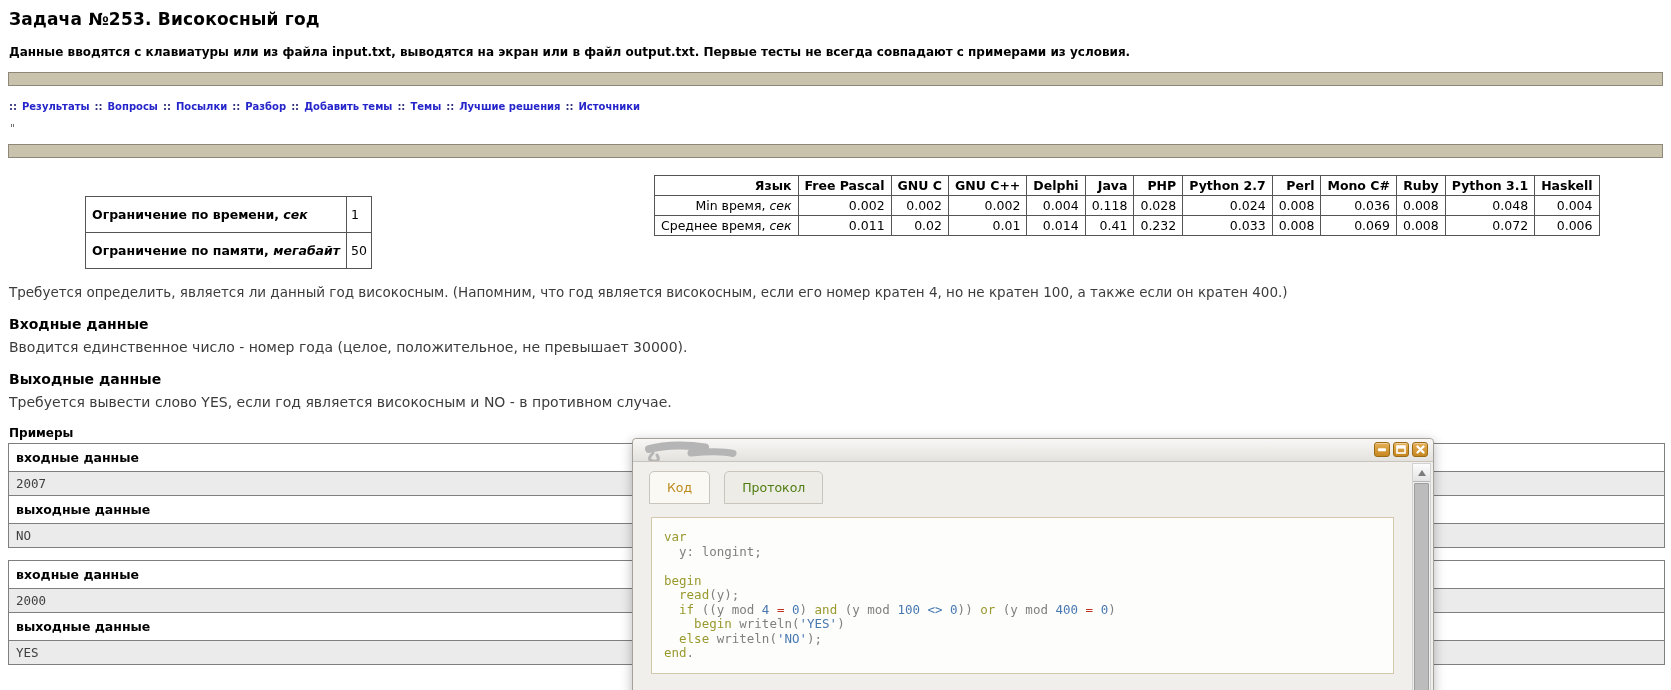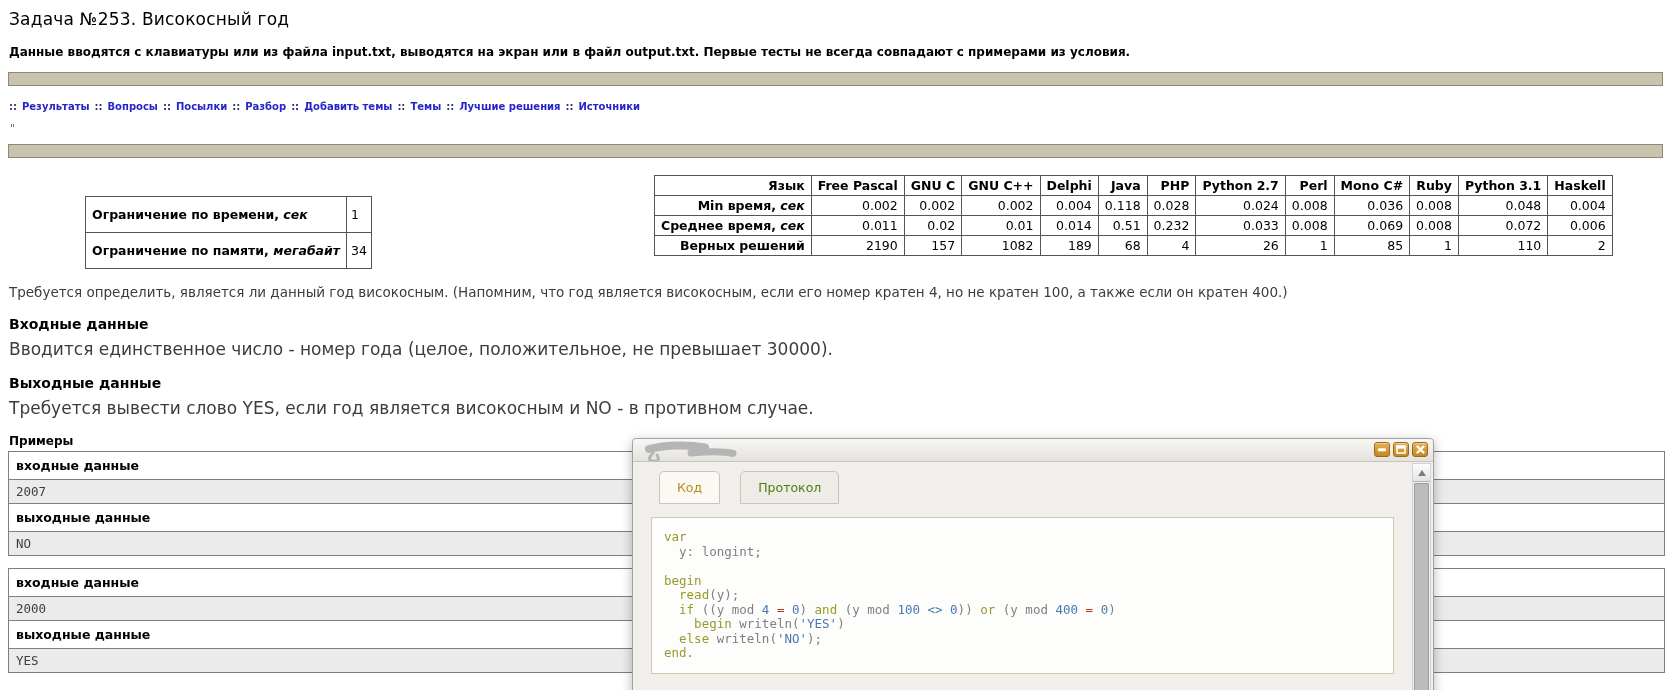--- a/index.html
+++ b/index.html
@@ -2,65 +2,65 @@
 <html><head>
 <meta charset="utf-8">
 <style>
   html,body{margin:0;padding:0}
   body{
     width:1671px;height:690px;overflow:hidden;position:relative;
     background:#fff;color:#000;
     font-family:"DejaVu Sans","Liberation Sans",sans-serif;
   }
   
-  .page-title{font-size:17px;font-weight:normal;margin:9px 0 0 9px;letter-spacing:.2px}
+  .page-title{font-size:17px;font-weight:bold;margin:9px 0 0 9px;letter-spacing:.2px}
   .subtitle{font-size:12px;font-weight:bold;margin:16px 0 0 9px}
   .hbar{height:12px;background:#c9c2ad;border:1px solid #8d8878;margin:13px 8px 0 8px}
   .hbar.second{margin-top:9px}
   .topnav{margin:15px 0 0 9px;font-size:10px;font-weight:bold}
   .topnav .sep{color:#32327a;margin:0 5px}
   .topnav .sep:first-child{margin-left:0}
   .topnav a{color:#2525cb;text-decoration:none;cursor:pointer}
   .quote-mark{font-size:11px;color:#666;margin:10px 0 0 10px;height:13px;line-height:13px}
   
   .tables-zone{position:relative;height:106px;margin-top:16px}
   table{border-collapse:collapse}
   .limits-table{position:absolute;left:85px;top:22px;font-size:12.5px}
   .limits-table td{border:1px solid #555;padding:10px 6px;font-weight:bold;white-space:nowrap}
   .limits-table td.val{font-weight:normal;padding:2px 4px}
   .stats-table{position:absolute;left:654px;top:1px;font-size:12.5px}
   .stats-table th,.stats-table td{border:1px solid #555;padding:2px 6px;white-space:nowrap;text-align:right}
   .stats-table th{font-weight:bold}
-  .stats-table td.lbl{font-weight:bold}
+  .stats-table td.lbl{font-weight:normal}
   em.unit{font-style:italic}
   
   .statement{font-size:13.5px;color:#3c3c3c;margin:4px 0 16px 9px}
   .sec-heading{font-size:14px;font-weight:bold;margin:16px 0 0 9px;color:#000}
-  .sec-text{font-size:17px;color:#3c3c3c;margin:7px 0 0 9px}
+  .sec-text{font-size:14px;color:#3c3c3c;margin:7px 0 0 9px}
   .examples-heading{font-size:12px;font-weight:bold;margin:16px 0 0 9px}
   
   .example-table{margin:3px 4px 0 8px;width:1657px;font-size:12.5px;table-layout:fixed}
   .example-table + .example-table{margin-top:12px}
   .example-table td{border:1px solid #7f7f7f;padding:6px 7px}
   .example-table td.hdr{background:#fff;font-weight:bold}
   .example-table td.val{background:#ebebeb;font-family:"DejaVu Sans Mono","Liberation Mono",monospace;
     color:#3f3f3f;padding:4px 7px;font-size:12.5px}
   
   .modal{position:absolute;left:632px;top:438px;width:800px;height:272px;z-index:10;
     background:#f0efec;border:1px solid #a5a19a;border-radius:4px 4px 0 0;
     box-shadow:0 3px 12px rgba(0,0,0,.28)}
   .titlebar{height:22px;background:linear-gradient(#f8f7f5,#e4e2de);
     border-bottom:1px solid #c8c4bc;border-radius:4px 4px 0 0;position:relative;cursor:move}
   .scribble{position:absolute;left:6px;top:2px}
   .win-btns{position:absolute;top:3px;right:5px;display:flex;gap:3px}
   .win-btn{width:16px;height:15px;border:1px solid #9a6a15;border-radius:3px;
     background:linear-gradient(#e6b058,#c6871f);display:flex;align-items:center;
     justify-content:center;cursor:pointer;padding:0;box-shadow:inset 0 1px 0 rgba(255,255,255,.4)}
   .modal-body{padding:9px 14px 0 14px;position:relative}
-  .tabs{display:flex;gap:20px;margin-left:12px}
+  .tabs{display:flex;gap:14px;margin-left:2px}
   .tab{border:1px solid #c9c5bc;border-radius:5px 5px 0 0;padding:8px 17px;
     font-size:12.5px;background:#eeece7;color:#4d7c0f;cursor:pointer}
   .tab.active{background:#fbf9f3;color:#bc8a1e}
   .codebox{margin:13px 0 0 4px;width:717px;background:#fdfdfc;border:1px solid #d3c8ab;
     padding:12px 12px;font-family:"DejaVu Sans Mono","Liberation Mono",monospace;
     font-size:12.5px;line-height:14.5px}
   .code-line{white-space:pre;min-height:14.5px}
   .tk-kw{color:#99992e}
   .tk-id{color:#808080}
   .tk-num{color:#4878b0}
@@ -88,21 +88,21 @@
 
 <div class="tables-zone">
   <table class="limits-table">
       <tbody>
         <tr>
           <td>Ограничение по времени, <em class="unit">сек</em></td>
           <td class="val">1</td>
         </tr>
         <tr>
           <td>Ограничение по памяти, <em class="unit">мегабайт</em></td>
-          <td class="val">34</td>
+          <td class="val">50</td>
         </tr>
       </tbody>
     </table>
   <table class="stats-table">
     <thead>
         <tr>
           <th>Язык</th>
           <th>Free Pascal</th>
           <th>GNU C</th>
           <th>GNU C++</th>
@@ -132,43 +132,28 @@
           <td>0.008</td>
           <td>0.048</td>
           <td>0.004</td>
         </tr>
         <tr>
           <td class="lbl">Среднее время, <em class="unit">сек</em></td>
           <td>0.011</td>
           <td>0.02</td>
           <td>0.01</td>
           <td>0.014</td>
-          <td>0.51</td>
+          <td>0.41</td>
           <td>0.232</td>
           <td>0.033</td>
           <td>0.008</td>
           <td>0.069</td>
           <td>0.008</td>
           <td>0.072</td>
           <td>0.006</td>
-        </tr>
-        <tr>
-          <td class="lbl">Верных решений</td>
-          <td>2190</td>
-          <td>157</td>
-          <td>1082</td>
-          <td>189</td>
-          <td>68</td>
-          <td>4</td>
-          <td>26</td>
-          <td>1</td>
-          <td>85</td>
-          <td>1</td>
-          <td>110</td>
-          <td>2</td>
         </tr>
       </tbody>
   </table>
 </div>
 
 <p class="statement">Требуется определить, является ли данный год високосным. (Напомним, что год является високосным, если его номер кратен 4, но не кратен 100, а также если он кратен 400.)</p>
 
 <h2 class="sec-heading">Входные данные</h2>
 <p class="sec-text">Вводится единственное число - номер года (целое, положительное, не превышает 30000).</p>
 

